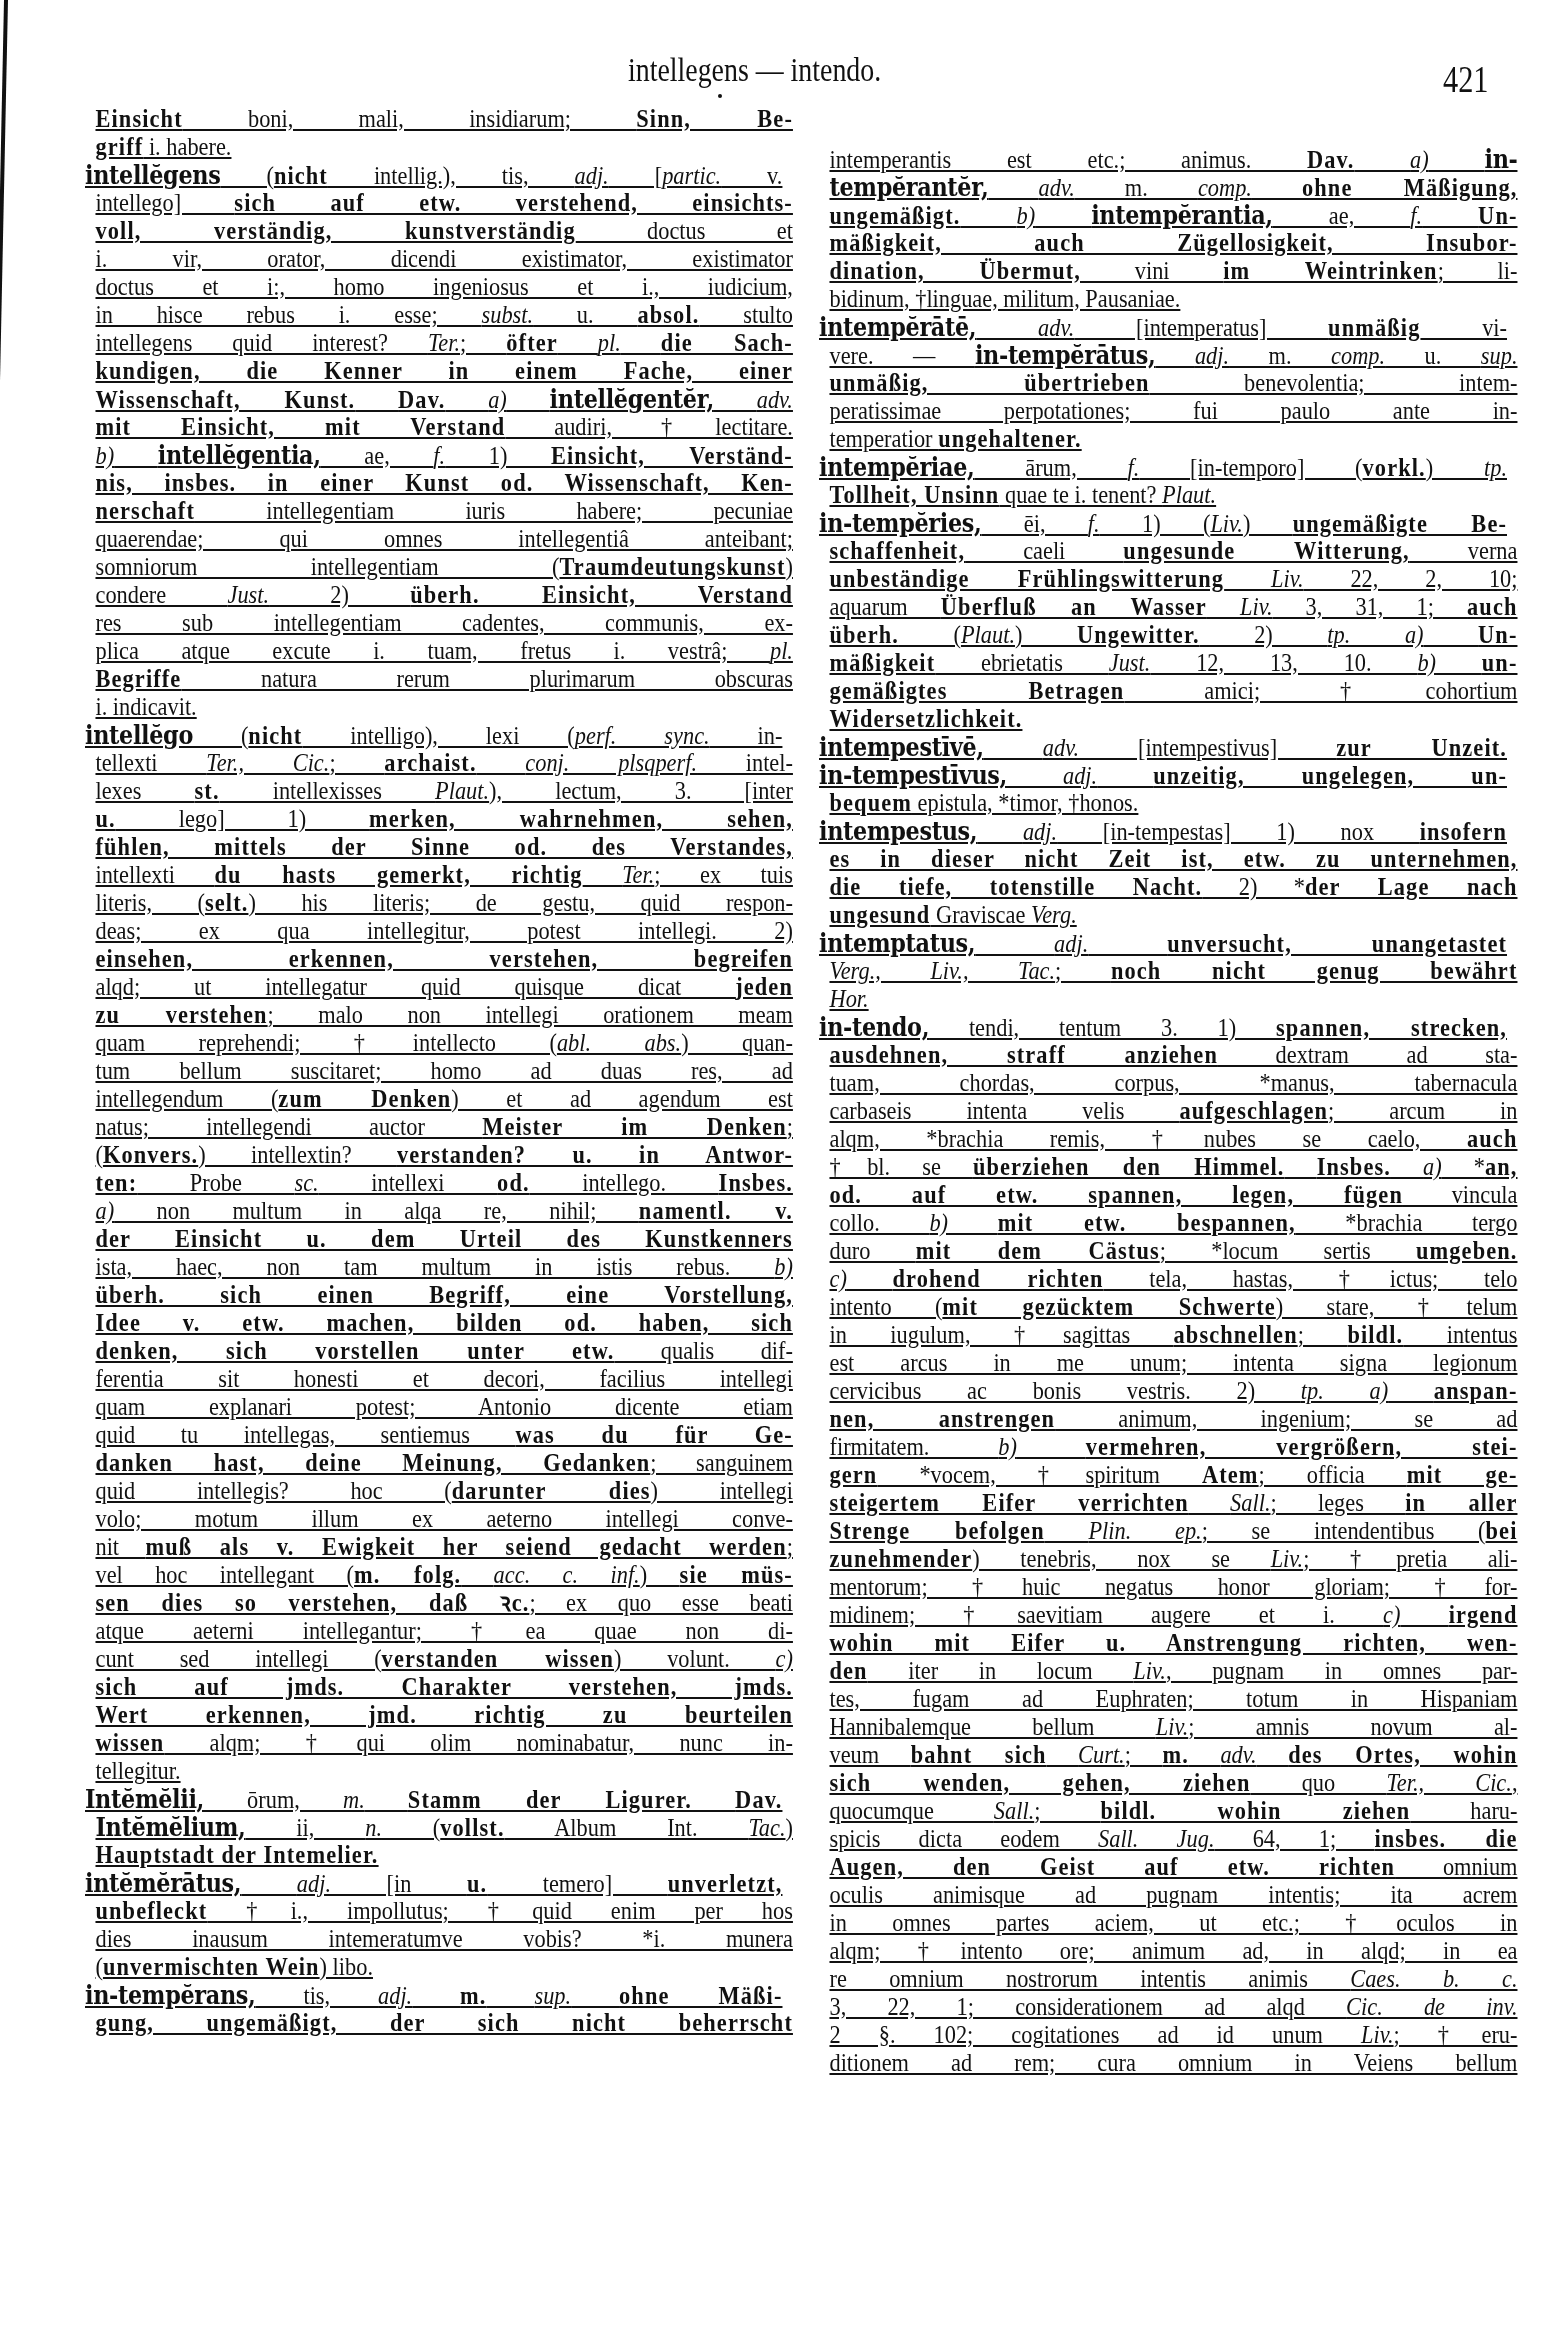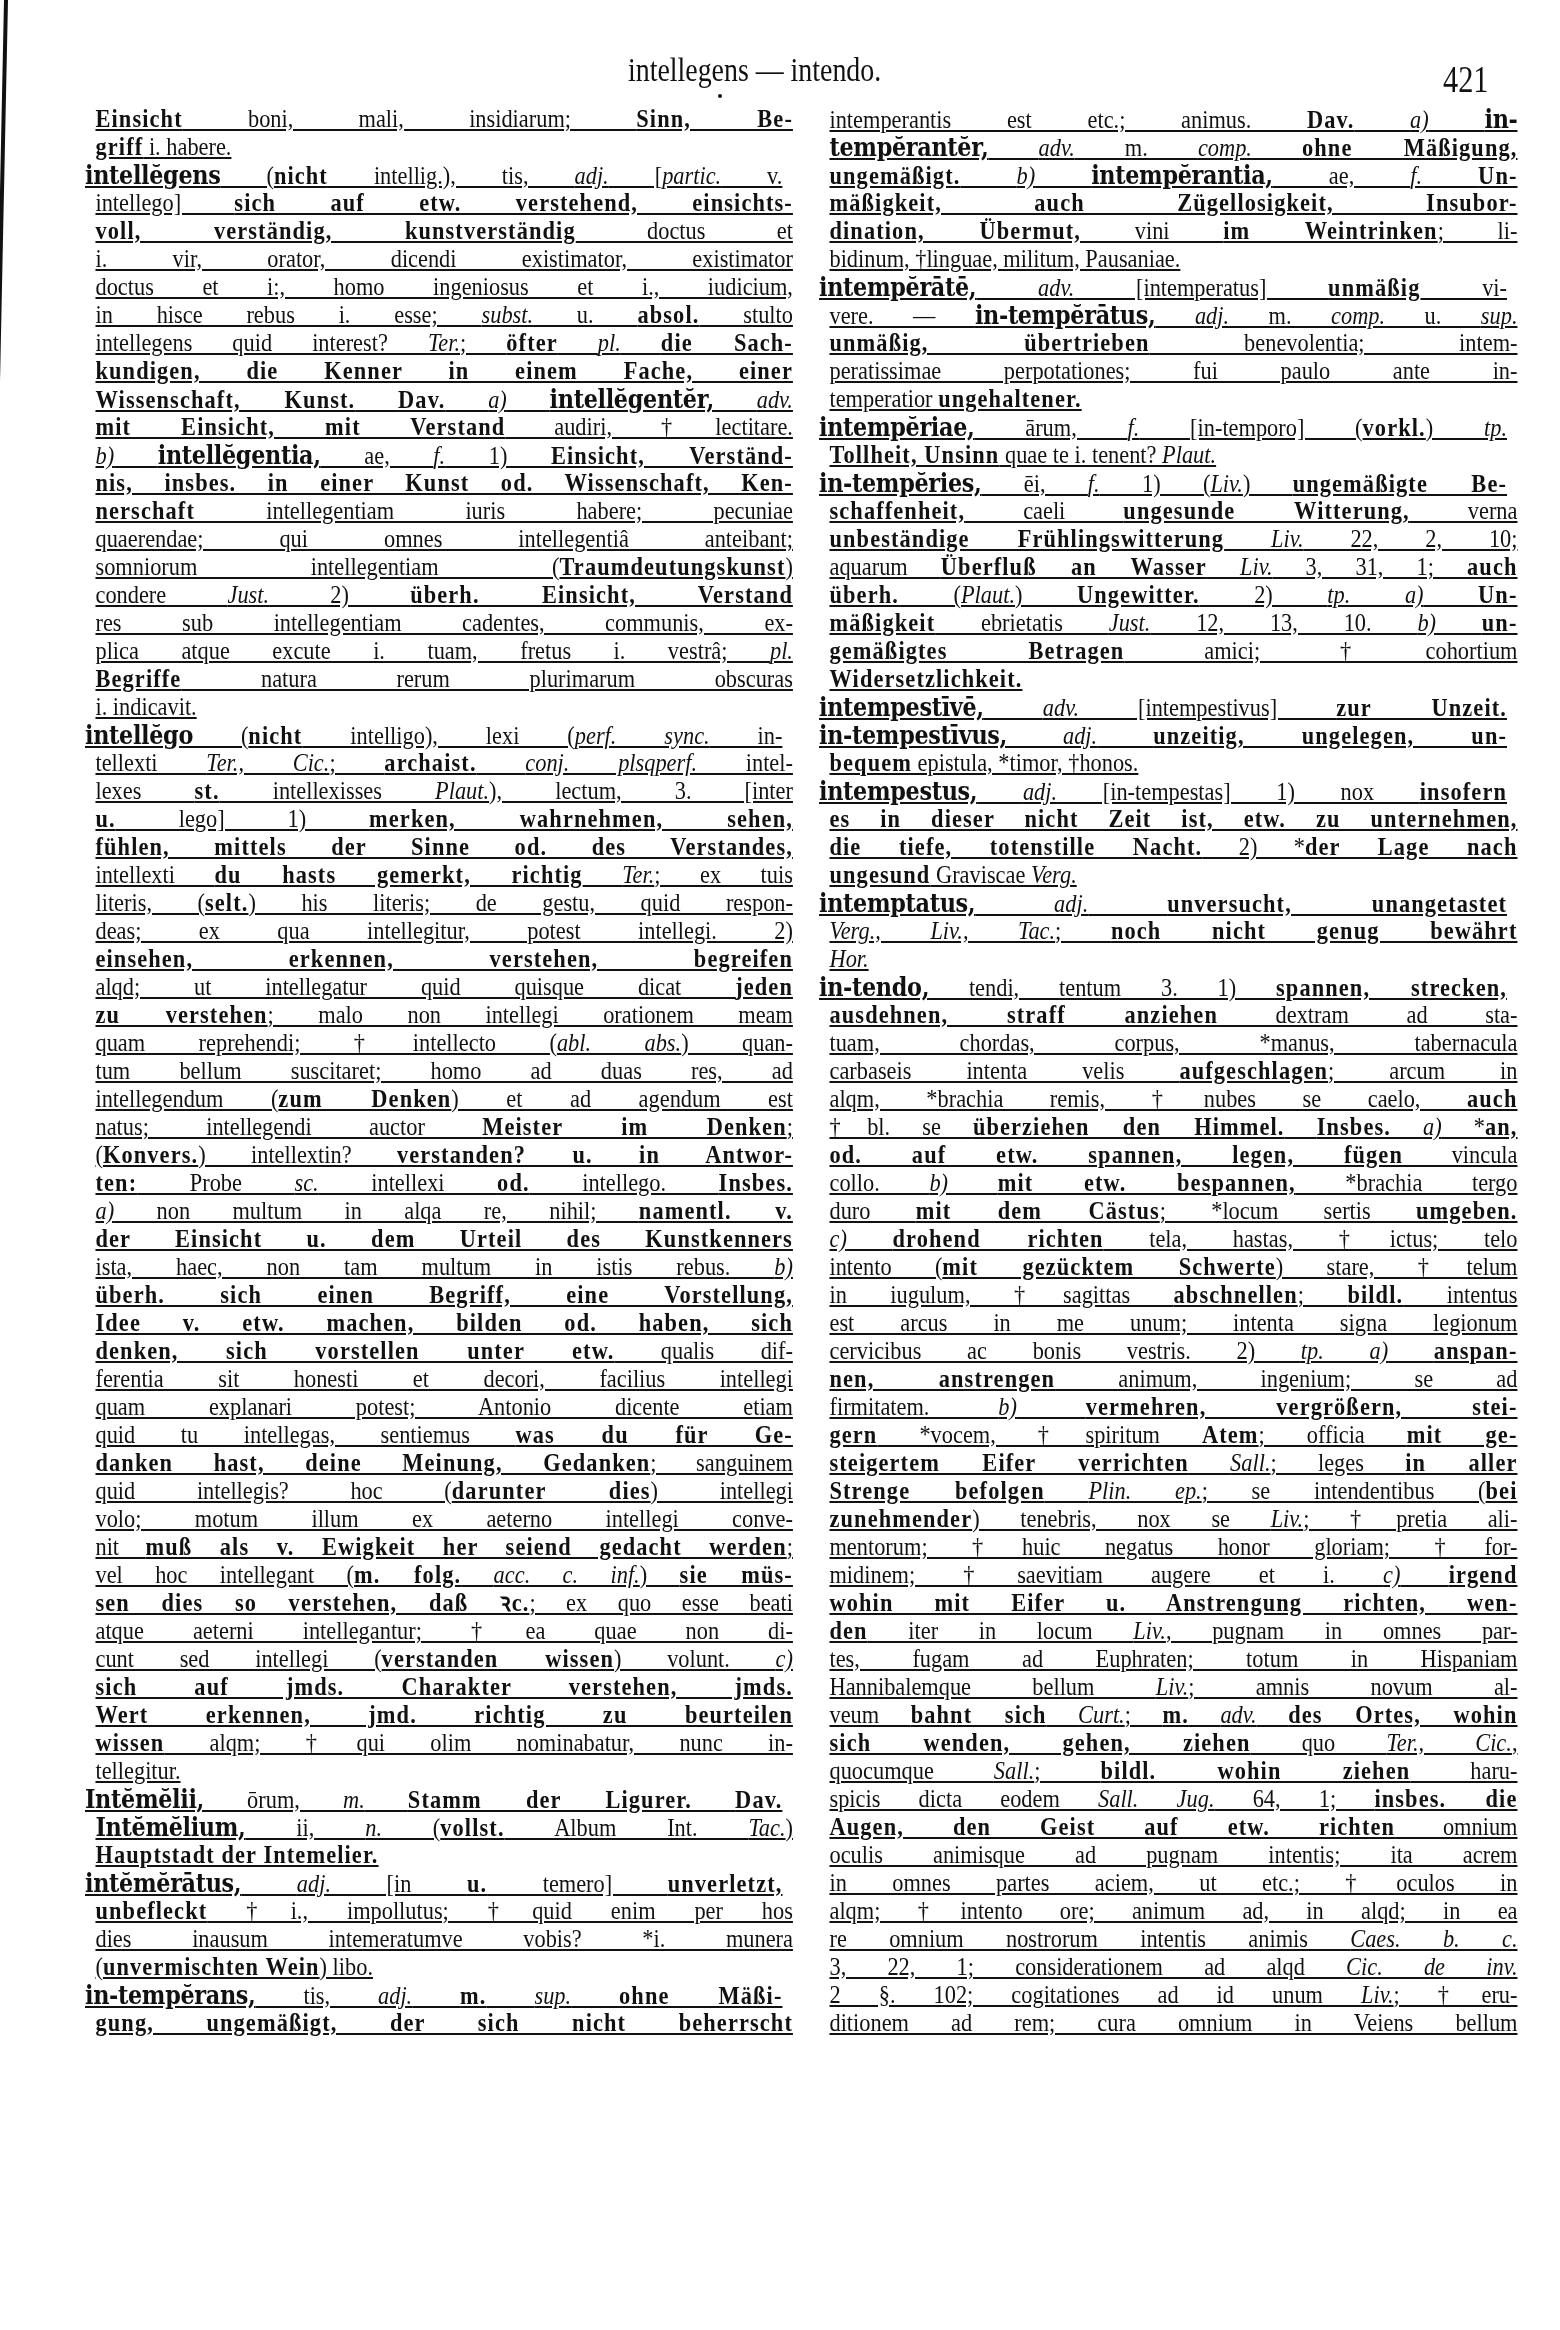--- a/index.html
+++ b/index.html
@@ -9,21 +9,21 @@
                background: #111; transform: skewX(-1.2deg); transform-origin: top left; }
   .header { position: absolute; top: 51px; left: 0; width: 1560px; height: 44px; }
   .running-head { position: absolute; left: 628px; top: 0; font-size: 34px;
                   transform: scaleX(0.82); transform-origin: left top; white-space: nowrap; }
   .page-number { position: absolute; left: 1443px; top: 7px; font-size: 37px;
                  transform: scaleX(0.82); transform-origin: left top; }
   .dot { position: absolute; left: 718px; top: 94px; width: 4.4px; height: 4.4px;
          border-radius: 50%; background: #111; }
   .column { position: absolute; top: 105px; text-decoration: underline; }
   .col-left { left: 85px; width: 697px; }
-  .col-right { left: 819px; width: 689px; }
+  .col-right { left: 819px; width: 689px; margin-top: 40px; }
   .line { height: 28px; line-height: 28px; font-size: 26px; white-space: nowrap;
           text-align: justify; text-align-last: justify; padding-left: 12.2px;
           transform: scaleX(0.86); transform-origin: left center; width: 811px; }
   .col-right .line { width: 800px; }
   .line.head { padding-left: 0; }
   .line.last { text-align-last: left; }
   .s-b { font-weight: bold; font-family: "DejaVu Serif", "Liberation Serif", serif; letter-spacing: -0.4px; }
   .s-i { font-style: italic; }
   .s-g { font-weight: bold; letter-spacing: 1.3px; }
 </style>

